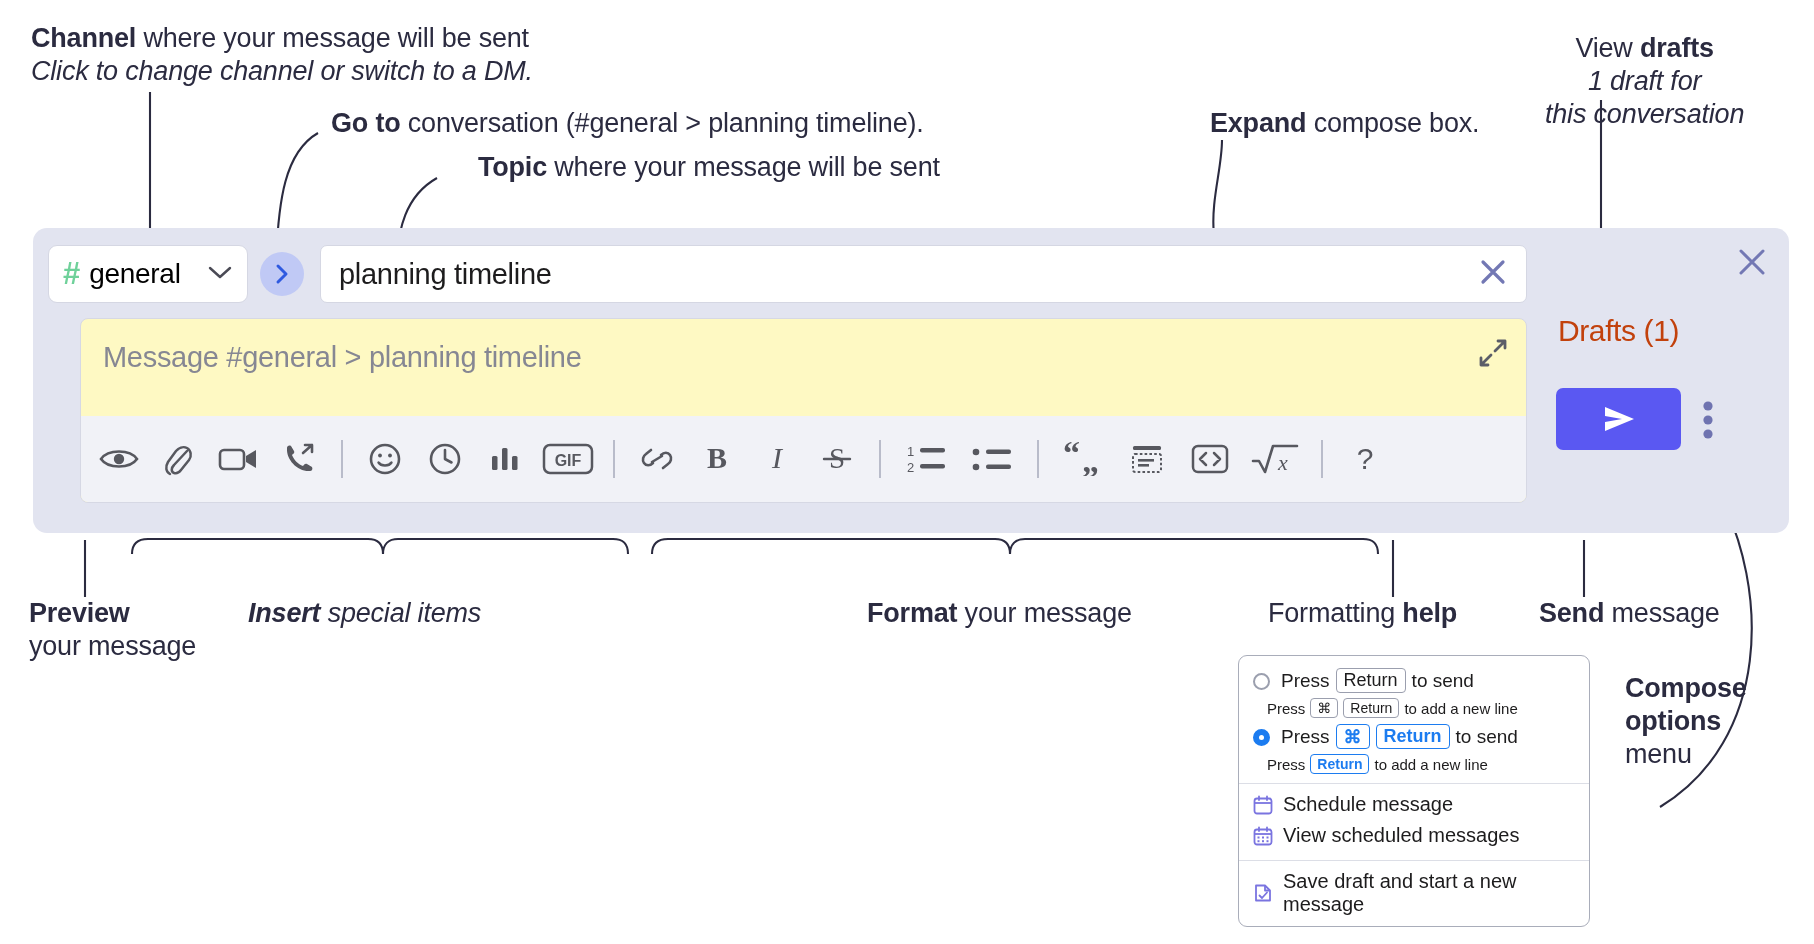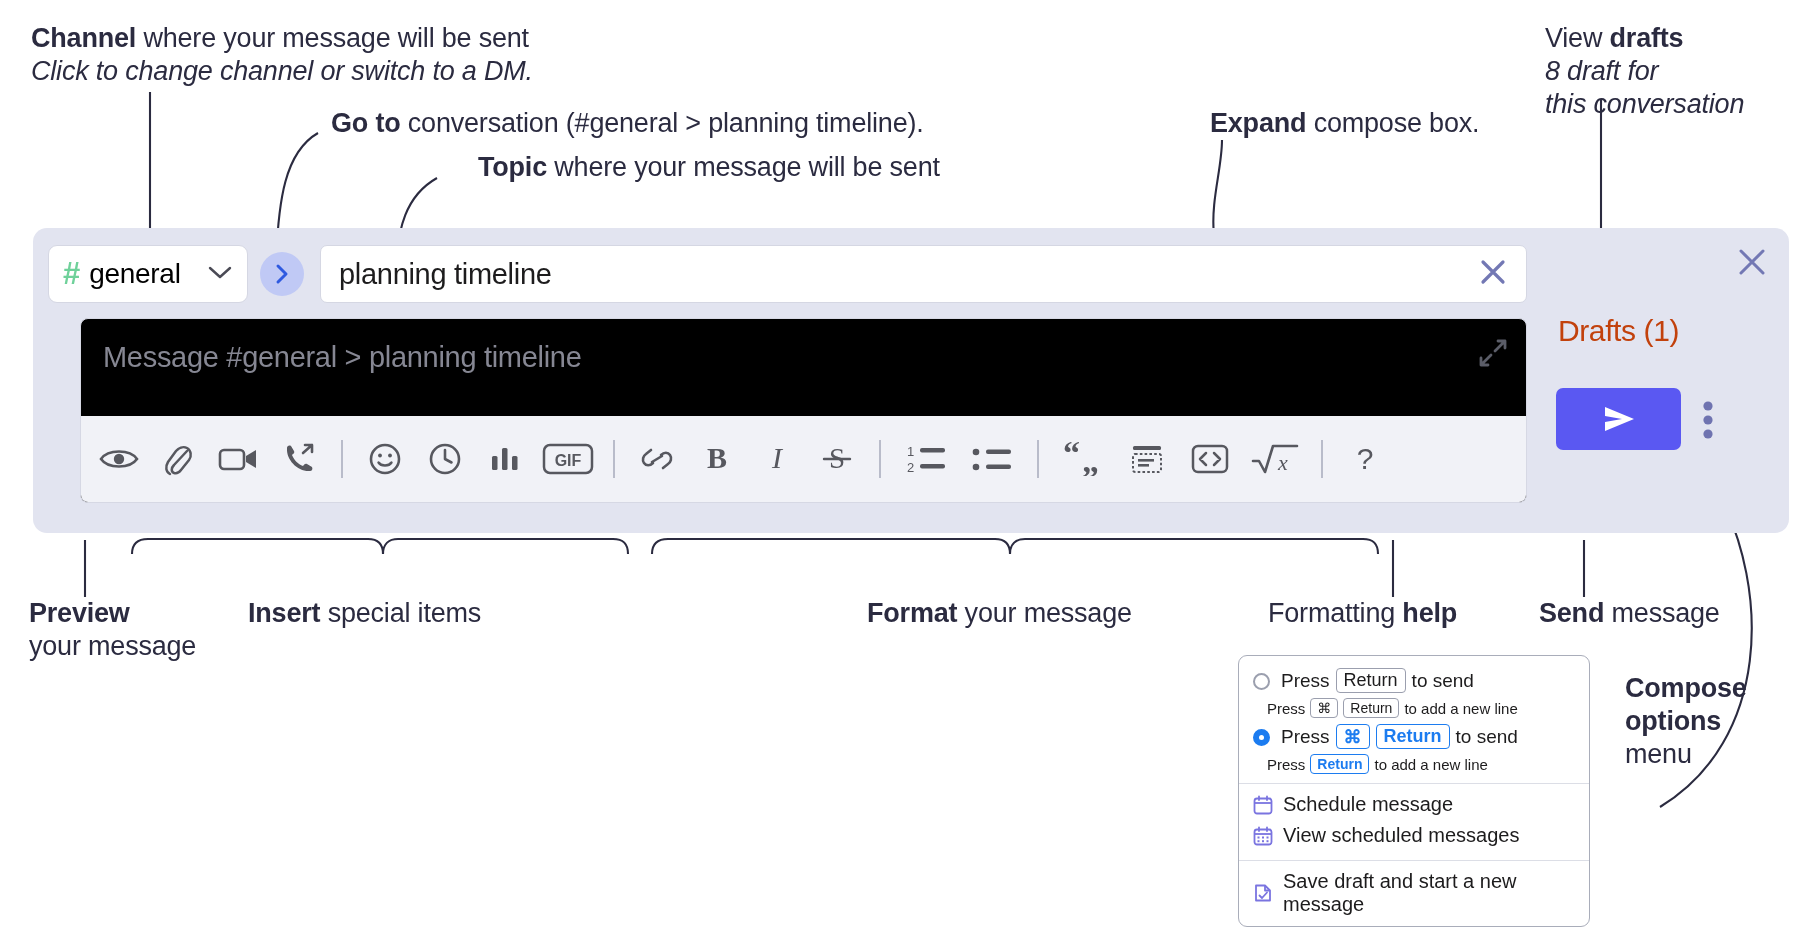--- a/index.html
+++ b/index.html
@@ -77,21 +77,21 @@
     padding: 0 16px 0 18px;
   }
   .topic-val { color: #1d1c1d; font-size: 29px; letter-spacing: -0.3px; }
   .topic-x { margin-left: auto; }
 
   
   .editor-card {
     position: absolute;
     left: 47px; top: 90px;
     width: 1447px; height: 185px;
-    background: #000000;
+    background: #fef9c3;
     border: 1px solid #d6d8e4;
     border-radius: 8px;
     overflow: hidden;
   }
   .editor-body { position: relative; height: 98px; }
   .placeholder {
     position: absolute; left: 22px; top: 22px;
     color: #868793; font-size: 29px; letter-spacing: -0.3px;
   }
   .expand-btn { position: absolute; right: 18px; top: 19px; }
@@ -216,32 +216,32 @@
   </div>
 
   <div class="anno" style="left:478px; top:151px;">
     <b>Topic</b><span> where your message will be sent</span>
   </div>
 
   <div class="anno" style="left:1210px; top:107px;">
     <b>Expand</b><span> compose box.</span>
   </div>
 
-  <div class="anno" style="left:1545px; top:22px;">
+  <div class="anno" style="left:1545px; top:32px;text-align:center;">
     <div><span>View </span><b>drafts</b></div>
-    <div class="ital">8 draft for</div>
+    <div class="ital">1 draft for</div>
     <div class="ital">this conversation</div>
   </div>
 
   <div class="anno" style="left:29px; top:597px;">
     <div><b>Preview</b></div>
     <div>your message</div>
   </div>
 
-  <div class="anno" style="left:248px; top:597px;">
+  <div class="anno" style="left:248px; top:597px;font-style:italic;">
     <b>Insert</b><span> special items</span>
   </div>
 
   <div class="anno" style="left:867px; top:597px;">
     <b>Format</b><span> your message</span>
   </div>
 
   <div class="anno" style="left:1268px; top:597px;">
     <span>Formatting </span><b>help</b>
   </div>

